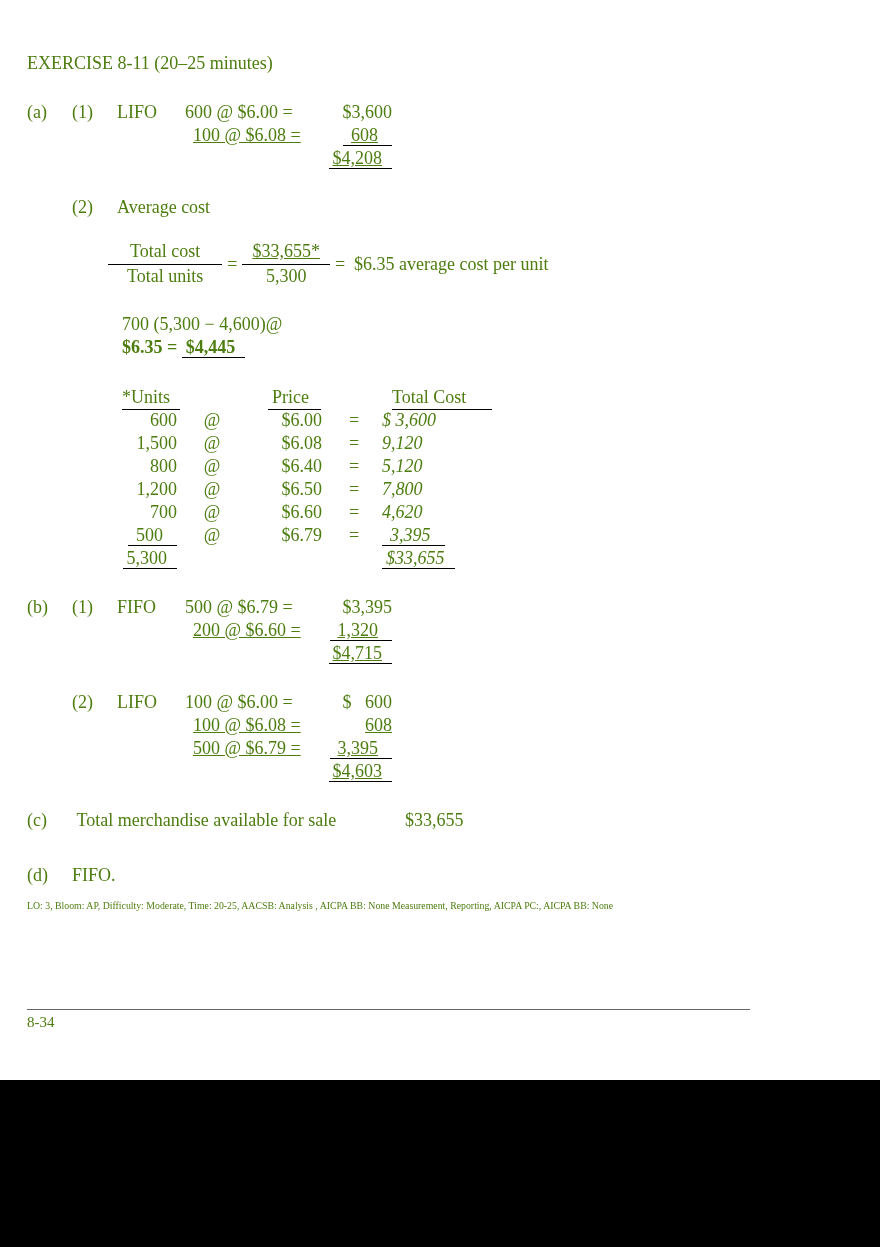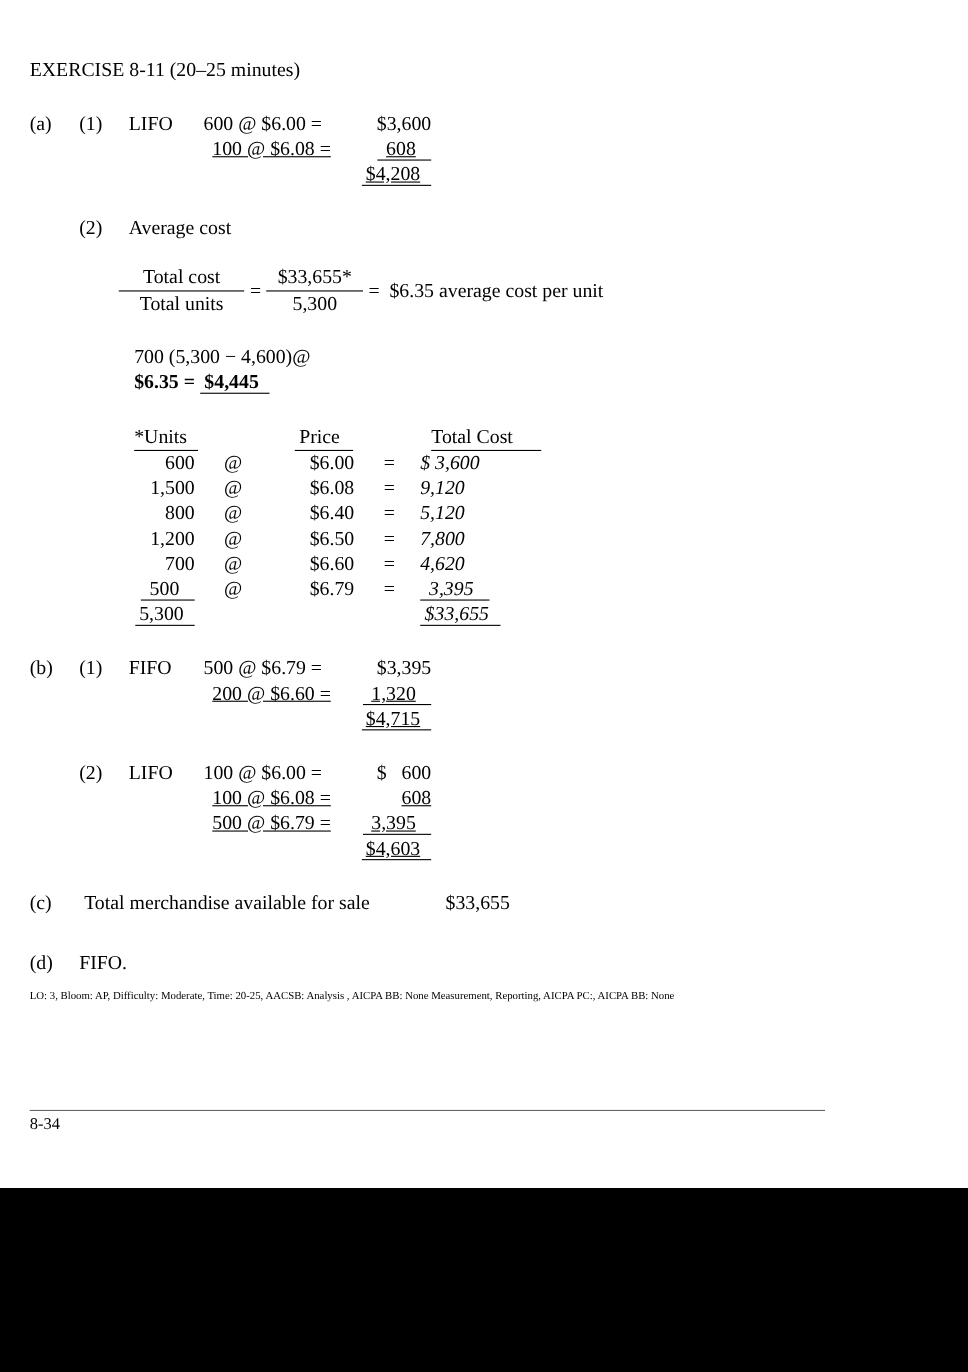--- a/index.html
+++ b/index.html
@@ -1,37 +1,37 @@
 <!DOCTYPE html>
 <html><head>
 <meta charset="utf-8">
 <style>
   * { margin:0; padding:0; box-sizing:border-box; }
   body { width:880px; height:1247px; background:#000; font-family:"Liberation Serif","DejaVu Serif",serif; }
-  .page { width:880px; height:1080px; background:#fff; color:#000000; padding:52px 0 0 27px; font-size:18px; line-height:23px; overflow:hidden; }
+  .page { width:880px; height:1080px; background:#fff; color:#4d7c0f; padding:52px 0 0 27px; font-size:18px; line-height:23px; overflow:hidden; }
   .row { display:flex; align-items:baseline; height:23px; white-space:nowrap; }
   .c-a { display:inline-block; width:45px; }
   .c-n { display:inline-block; width:45px; }
   .c-m { display:inline-block; width:68px; }
   .c-calc { display:inline-block; width:135px; }
   .c-amt { display:inline-block; width:72px; text-align:right; }
   .cont { margin-left:158px;text-decoration:underline; }
   .ml45 { margin-left:45px; }
   .ind8 { padding-left:8px; }
   .u { border-bottom:1.5px solid #000; }
   .ue { padding:0 14px 0 8px; }
   .ut { padding:0 10px 0 4px; }
 
   .block-a1 { margin-top:26px; }
   .block-a2h { margin-top:26px; }
 
   .avg-row { display:flex; align-items:center; margin-left:81px; margin-top:22px; height:46px; white-space:nowrap; }
   .frac { display:inline-block; text-align:center; }
   .frac-num { border-bottom:1.5px solid #000; padding:0 22px 1px; }
-  .frac2 .frac-num { padding:0 10px 1px; }
+  .frac2 .frac-num { padding:0 10px 1px;text-decoration:underline; }
   .eq { margin:0 5px; }
   .avg-result { margin-left:4px; }
 
   .calc700 { margin-left:95px; margin-top:26px; height:23px; }
   .calc635 { margin-left:95px; height:23px;font-weight:bold; }
 
   .utable { margin-top:27px; margin-left:95px; }
   .t-hrow { position:relative; height:23px; }
   .th-u { position:absolute; left:0; border-bottom:1.5px solid #000; padding-right:10px; }
   .th-p { position:absolute; left:146px; border-bottom:1.5px solid #000; padding:0 12px 0 4px; }

